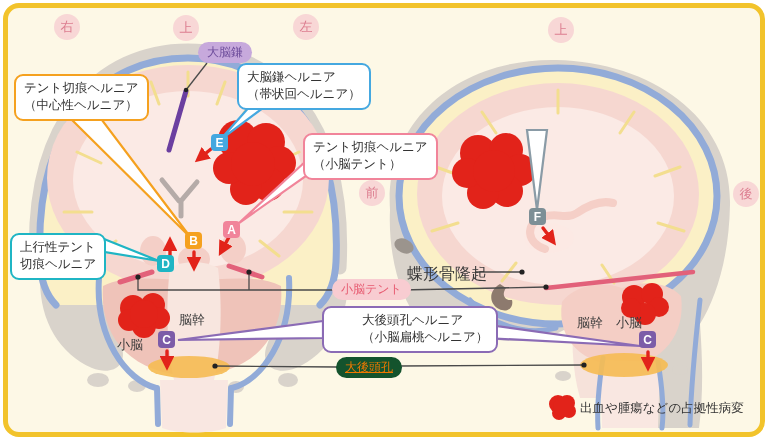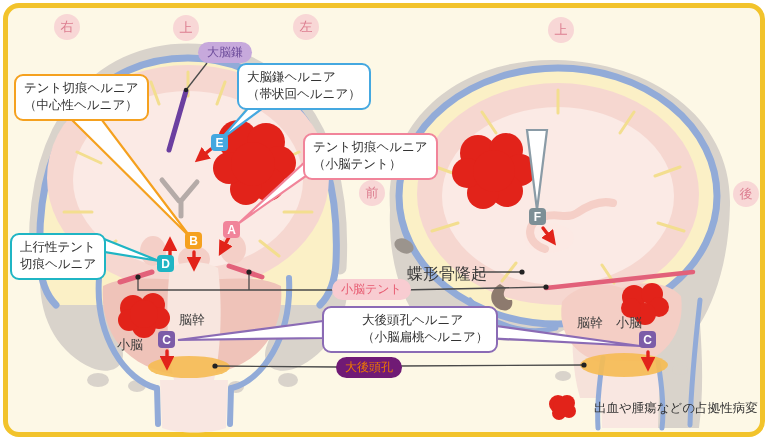--- a/index.html
+++ b/index.html
@@ -15,25 +15,25 @@
   .callout span{display:block;}
   .co-orange{border-color:#F5A11F;}
   .co-blue{border-color:#45A8E0;}
   .co-pink{border-color:#F1849A;}
   .co-teal{border-color:#1FB5C4;}
   .co-purple{border-color:#8B6BB5;}
   .co-gray{border-color:#8A9BA6;}
   .pill{position:absolute;border-radius:11px;padding:2px 9px;font-size:12px;white-space:nowrap;}
   .pill-falx{background:#C7A9DC;color:#6F4E9C;}
   .pill-tent{background:#F8CCD1;color:#E75A70;}
-  .pill-foramen{background:#701a75;color:#EE7800;}
+  .pill-foramen{background:#14532d;color:#EE7800;text-decoration:underline;}
   .chip{position:absolute;width:17px;height:17px;border-radius:4px;color:#fff;
        font-weight:bold;font-size:12px;display:flex;align-items:center;justify-content:center;}
   .plain{position:absolute;font-size:13px;color:#3a3a3a;white-space:nowrap;}
-  .legend{position:absolute;display:flex;align-items:center;gap:16px;font-size:12.5px;color:#333;white-space:nowrap;}
+  .legend{position:absolute;display:flex;align-items:center;gap:2px;font-size:12.5px;color:#333;white-space:nowrap;}
 </style>
 </head>
 <body>
 
 <div class="stage">
   <div class="frame"></div>
 
   <svg class="art" width="768" height="440" viewBox="0 0 768 440">
     <defs>
       <marker id="arw" viewBox="0 0 10 10" refX="5.5" refY="5" markerWidth="4.4" markerHeight="4.4" orient="auto-start-reverse">

